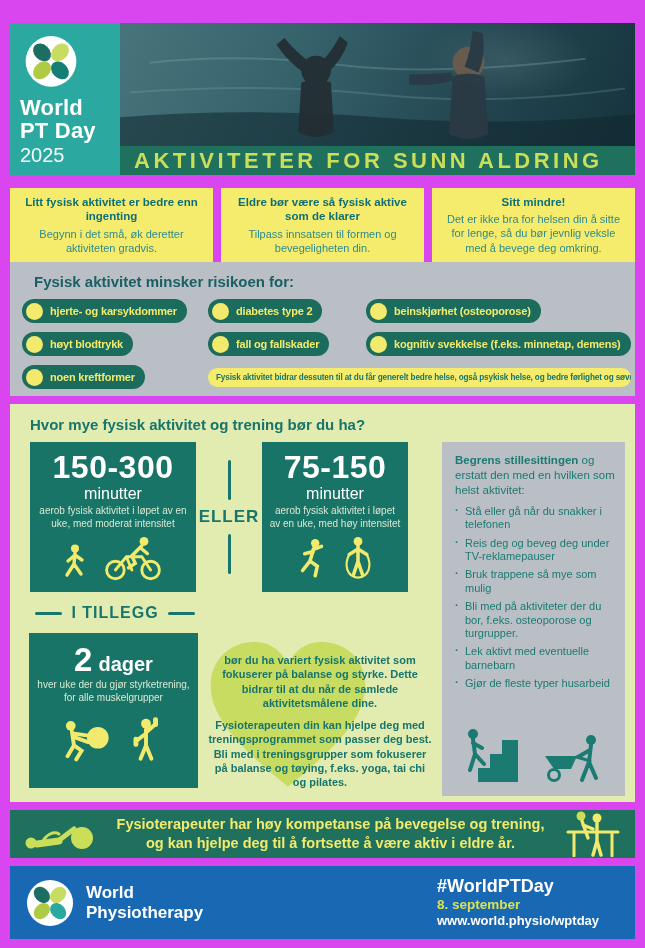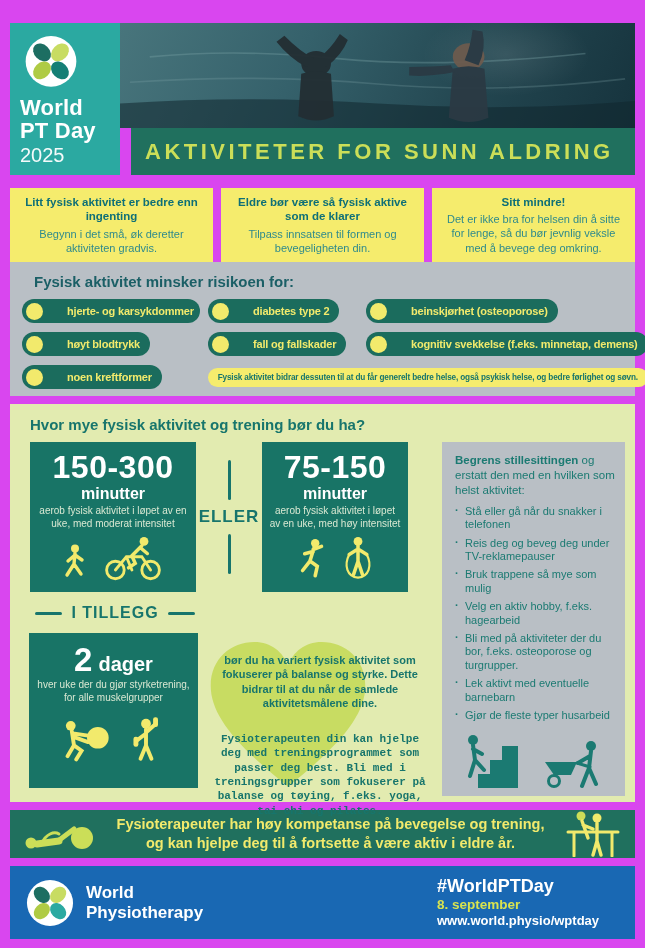--- a/index.html
+++ b/index.html
@@ -10,49 +10,49 @@
   .header { display:flex; height:152px; }
   .logo-box { width:110px; background:#2BA9A1; color:#fff; padding:8px 10px; display:flex; flex-direction:column; }
   .logo-box svg { width:58px; height:58px; margin:4px 0 8px 2px; }
   .logo-word { font-weight:bold; font-size:22px; line-height:1.05; letter-spacing:0.2px; }
   .logo-year { font-size:20px; font-weight:normal; margin-top:2px; opacity:0.95; }
   .header-right { flex:1; display:flex; flex-direction:column; min-width:0; }
   .photo { flex:1; position:relative; background:
       radial-gradient(120px 60px at 75% 30%, rgba(255,255,255,0.10), transparent 70%),
       linear-gradient(115deg, #48757c 0%, #35616b 35%, #22454f 70%, #16333d 100%); overflow:hidden; }
   .photo svg { position:absolute; inset:0; width:100%; height:100%; }
-  .title-banner { height:47px; background:#20705E; display:flex; align-items:center; padding-left:14px;margin-left:11px; }
+  .title-banner { height:29px; background:#20705E; display:flex; align-items:center; padding-left:14px; }
   .title-banner span { color:#CBDE58; font-weight:bold; font-size:22px; letter-spacing:3.5px; white-space:nowrap; }
 
   
   .tips { margin-top:13px; display:grid; grid-template-columns:repeat(3,1fr); gap:8px; height:64px; }
   .tip { background:#F5EC6D; padding:7px 9px; text-align:center; }
   .tip-title { color:#0E6F77; font-weight:bold; font-size:11.5px; line-height:1.25; margin-bottom:3px; }
   .tip-body { color:#2F8A8C; font-size:11px; line-height:1.28; }
 
   
   .risks { margin-top:10px; background:#B9BFC5; padding:11px 12px 10px; height:134px; }
   .risks-title { color:#1B5F66; font-weight:bold; font-size:15px; margin:0 0 9px 12px; }
   .risks-grid { display:grid; grid-template-columns:178px 150px 1fr; column-gap:8px; row-gap:9px; align-items:center; }
-  .pill { justify-self:start; display:inline-flex; align-items:center; gap:24px; background:#1B6C5D; border-radius:13px; height:24px; padding:0 10px 0 4px; max-width:100%; }
+  .pill { justify-self:start; display:inline-flex; align-items:center; gap:7px; background:#1B6C5D; border-radius:13px; height:24px; padding:0 10px 0 4px; max-width:100%; }
   .pill-dot { flex:none; width:17px; height:17px; border-radius:50%; background:#F2EA6C; }
   .pill-label { color:#F2EA6C; font-weight:bold; font-size:11px; letter-spacing:-0.2px; white-space:nowrap; }
   .risk-note { grid-column:2 / 4; justify-self:stretch; background:#F5EC6D; border-radius:12px; padding:5px 8px; color:#17756C; font-weight:bold; font-size:8.2px; letter-spacing:-0.15px; text-align:center; white-space:nowrap; overflow:hidden; }
 
   
   .activity { margin-top:8px; background:#E2EBB0; padding:10px; height:398px; }
   .activity-title { color:#17756C; font-weight:bold; font-size:15px; margin:2px 0 9px 10px; }
   .activity-cols { display:flex; gap:10px; height:354px; }
   .activity-left { width:412px; }
   .dose-row { display:flex; align-items:stretch; height:150px; }
   .act-box { background:#187466; text-align:center; color:#fff; padding-top:9px; }
   .act-box.b1 { width:166px; margin-left:10px; }
   .act-box.b2 { width:146px; }
   .amount { font-size:32px; font-weight:bold; letter-spacing:0.5px; line-height:1.05; }
-  .unit { font-size:16px; font-weight:bold; line-height:1.1; }
+  .unit { font-size:16px; font-weight:normal; line-height:1.1; }
   .desc { font-size:10px; line-height:1.28; color:#D9E8D2; padding:3px 7px 0; }
   .box-icons { display:flex; justify-content:center; align-items:flex-end; gap:14px; margin-top:6px; }
   .eller-col { width:66px; display:flex; flex-direction:column; align-items:center; justify-content:center; }
   .vline { width:3px; height:40px; background:#17756C; border-radius:2px; }
   .eller-label { color:#17756C; font-weight:bold; font-size:17px; letter-spacing:1px; margin:7px 0; }
 
   .tillegg { width:172px; margin:12px 0 11px 9px; display:flex; align-items:center; justify-content:center; gap:9px; }
   .dash { width:27px; height:3px; background:#17756C; border-radius:2px; }
   .tillegg-label { color:#17756C; font-weight:bold; font-size:16px; letter-spacing:1px; }
 
@@ -60,21 +60,21 @@
   .strength-box { width:172px; height:155px; background:#187466; text-align:center; color:#fff; padding-top:10px; margin-left:9px; }
   .strength-line { display:flex; align-items:baseline; justify-content:center; gap:6px; }
   .strength-num { font-size:33px; font-weight:bold; line-height:1; }
   .strength-unit { font-size:20px; font-weight:bold; }
   .heart-block { position:relative; width:228px; margin-left:10px; text-align:center; color:#17756C; padding-top:16px; }
   .heart-bg { position:absolute; left:-4px; top:4px; width:168px; height:158px; z-index:0; }
   .heart-content { position:relative; z-index:1; }
   .heart-line1 { display:flex; align-items:baseline; justify-content:center; gap:5px; font-weight:bold; }
   .h-minst { font-size:12px; } .h-num { font-size:30px; line-height:1; } .h-suffix { font-size:19px; }
   .heart-body { font-size:11px; font-weight:bold; line-height:1.3; margin-top:4px; }
-  .heart-body.second { margin-top:22px;font-family:Liberation Mono, monospace; }
+  .heart-body.second { margin-top:8px; }
 
   .sidebar { flex:1; background:#B9BFC5; color:#1B7A72; padding:11px 10px 10px 13px; display:flex; flex-direction:column; }
   .sidebar-title { font-size:11.5px; line-height:1.3; margin-bottom:7px; }
   .sidebar-title b { font-weight:bold; }
   .sidebar ul { list-style:none; }
   .sidebar li { position:relative; padding-left:10px; font-size:11px; line-height:1.22; margin-bottom:5px; }
   .sidebar li::before { content:"·"; position:absolute; left:0; top:-1px; font-weight:bold; }
   .sidebar-icons { margin-top:auto; display:flex; justify-content:space-between; align-items:flex-end; padding:4px 10px 2px 4px; }
 
   
@@ -280,21 +280,20 @@
       </div>
 
       <div class="sidebar">
         <div class="sidebar-title">
           <b>Begrens stillesittingen</b><span> og erstatt den med en hvilken som helst aktivitet:</span>
         </div>
         <ul>
           <li>Stå eller gå når du snakker i telefonen</li>
           <li>Reis deg og beveg deg under TV-reklamepauser</li>
           <li>Bruk trappene så mye som mulig</li>
-          <li>Velg en aktiv hobby, f.eks. hagearbeid</li>
           <li>Bli med på aktiviteter der du bor, f.eks. osteoporose og turgrupper.</li>
           <li>Lek aktivt med eventuelle barnebarn</li>
           <li>Gjør de fleste typer husarbeid</li>
         </ul>
         <div class="sidebar-icons">
           <svg width="64" height="58" viewBox="0 0 62 58">
             <path class="tlf" d="M18,56 V42 H30 V28 H42 V14 H58 V56 Z"></path>
             <circle class="tlf" cx="13" cy="8" r="5"></circle>
             <path class="tl" d="M13,13 L15,28 M13,17 L22,22 M15,28 L24,38 M15,28 L10,44" stroke-width="4" fill="none" stroke-linecap="round"></path>
           </svg>

